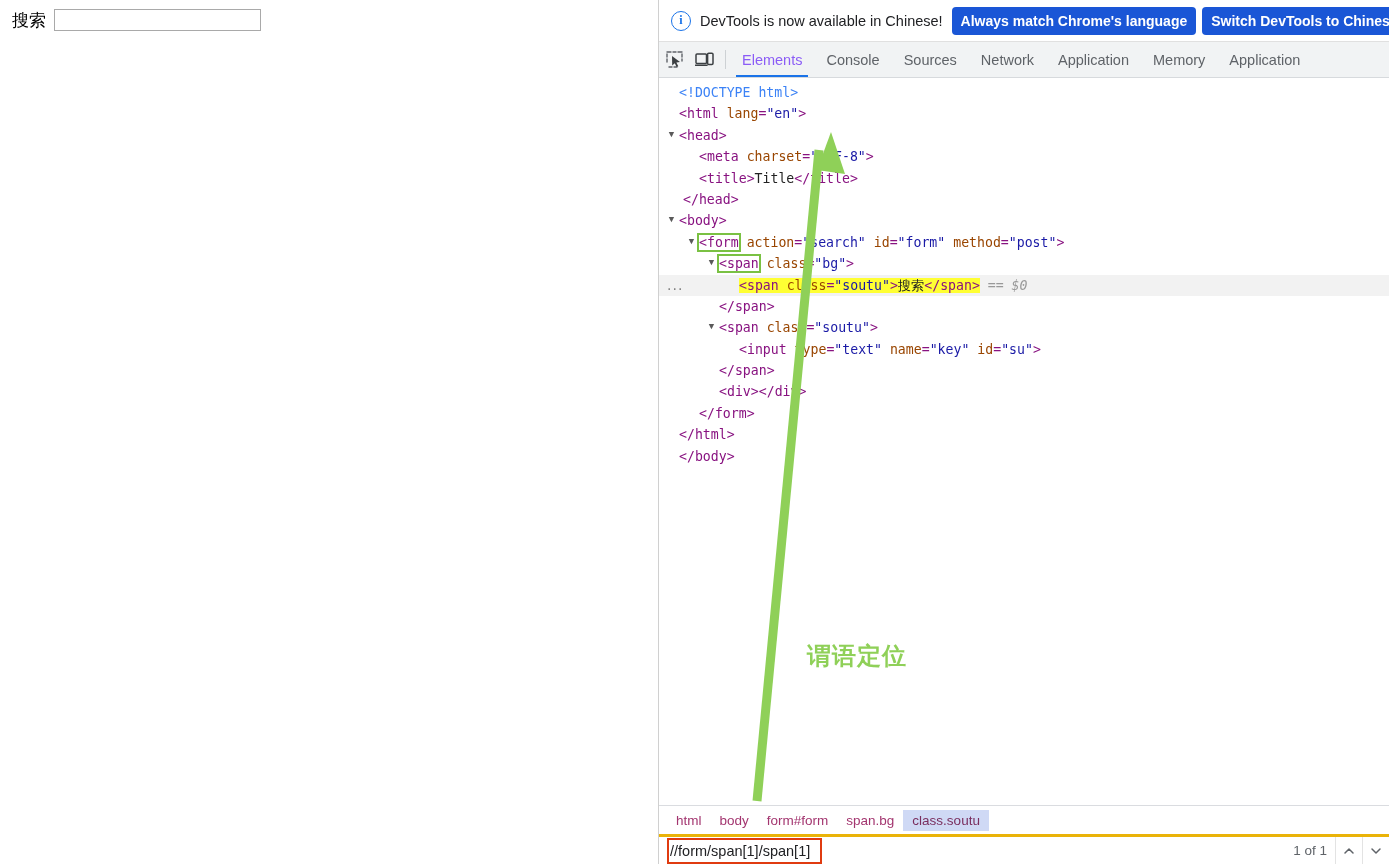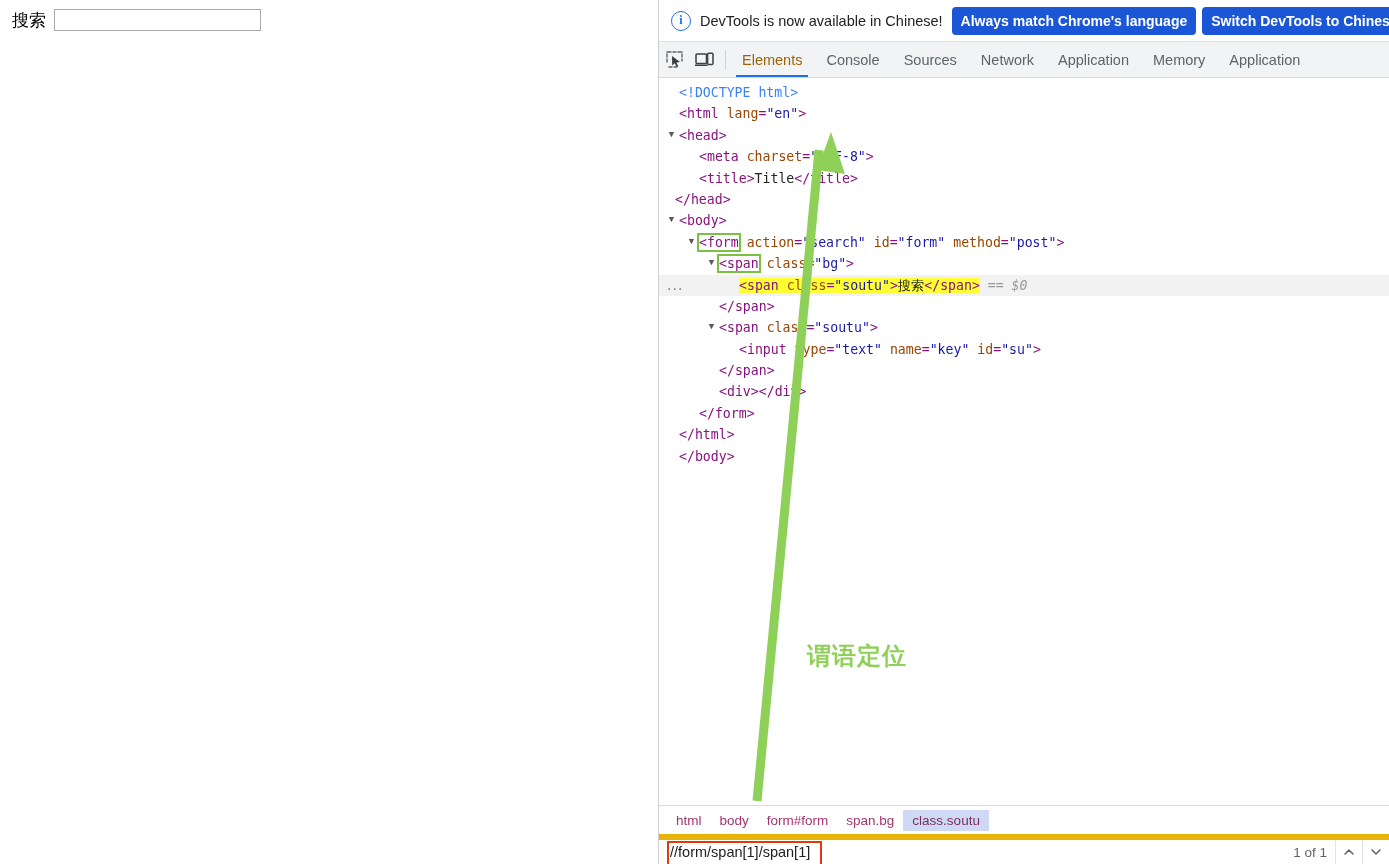--- a/index.html
+++ b/index.html
@@ -100,21 +100,21 @@
   }
   .tab {
     display: flex; align-items: center;
     padding: 0 12px;
     font-size: 14.5px;
     color: #5f6368;
     white-space: nowrap;
     cursor: pointer;
     position: relative;
   }
-  .tab.active { color: #a16207; }
+  .tab.active { color: #8b5cf6; }
   .tab.active::after {
     content: ""; position: absolute; left: 6px; right: 6px; bottom: 0;
     height: 2px; background: #1a73e8;
   }
 
   
   #tree {
     flex: 1; position: relative;
     overflow: hidden;
     background: #ffffff;
@@ -195,21 +195,21 @@
     white-space: nowrap;
   }
   .crumb.selected {
     background: #cfd9f5;
     color: #7a2e5e;
   }
 
   
   #searchbar {
     height: 30px; min-height: 30px;
-    border-top: 6px solid #eab308;
+    border-top: 3px solid #eab308;
     background: #fff;
     display: flex; align-items: center;
     box-sizing: border-box;
     position: relative;
   }
   #search-input-wrap {
     position: relative;
     flex: 1;
     height: 100%;
     display: flex; align-items: center;
@@ -302,21 +302,21 @@
             <span class="twisty" style="left:7px;top:4px;">▼</span>
             <span style="position:absolute;left:20px;top:0;"><span class="punct">&lt;</span><span class="tag">head</span><span class="punct">&gt;</span></span>
           </div>
           <div class="node">
             <span style="position:absolute;left:40px;top:0;"><span class="punct">&lt;</span><span class="tag">meta</span> <span class="attrn">charset</span><span class="punct">=</span><span class="attrv">"UTF-8"</span><span class="punct">&gt;</span></span>
           </div>
           <div class="node">
             <span style="position:absolute;left:40px;top:0;"><span class="punct">&lt;</span><span class="tag">title</span><span class="punct">&gt;</span><span class="txt">Title</span><span class="punct">&lt;/</span><span class="tag">title</span><span class="punct">&gt;</span></span>
           </div>
           <div class="node">
-            <span style="position:absolute;left:16px;top:0;"><span class="punct">&lt;/</span><span class="tag">head</span><span class="punct">&gt;</span></span>
+            <span style="position:absolute;left:24px;top:0;"><span class="punct">&lt;/</span><span class="tag">head</span><span class="punct">&gt;</span></span>
           </div>
           <div class="node">
             <span class="twisty" style="left:7px;top:4px;">▼</span>
             <span style="position:absolute;left:20px;top:0;"><span class="punct">&lt;</span><span class="tag">body</span><span class="punct">&gt;</span></span>
           </div>
           <div class="node">
             <span class="twisty" style="left:27px;top:4px;">▼</span>
             <span style="position:absolute;left:40px;top:0;"><span class="box-green"><span class="punct">&lt;</span><span class="tag">form</span></span> <span class="attrn">action</span><span class="punct">=</span><span class="attrv">"search"</span> <span class="attrn">id</span><span class="punct">=</span><span class="attrv">"form"</span> <span class="attrn">method</span><span class="punct">=</span><span class="attrv">"post"</span><span class="punct">&gt;</span></span>
           </div>
           <div class="node">

